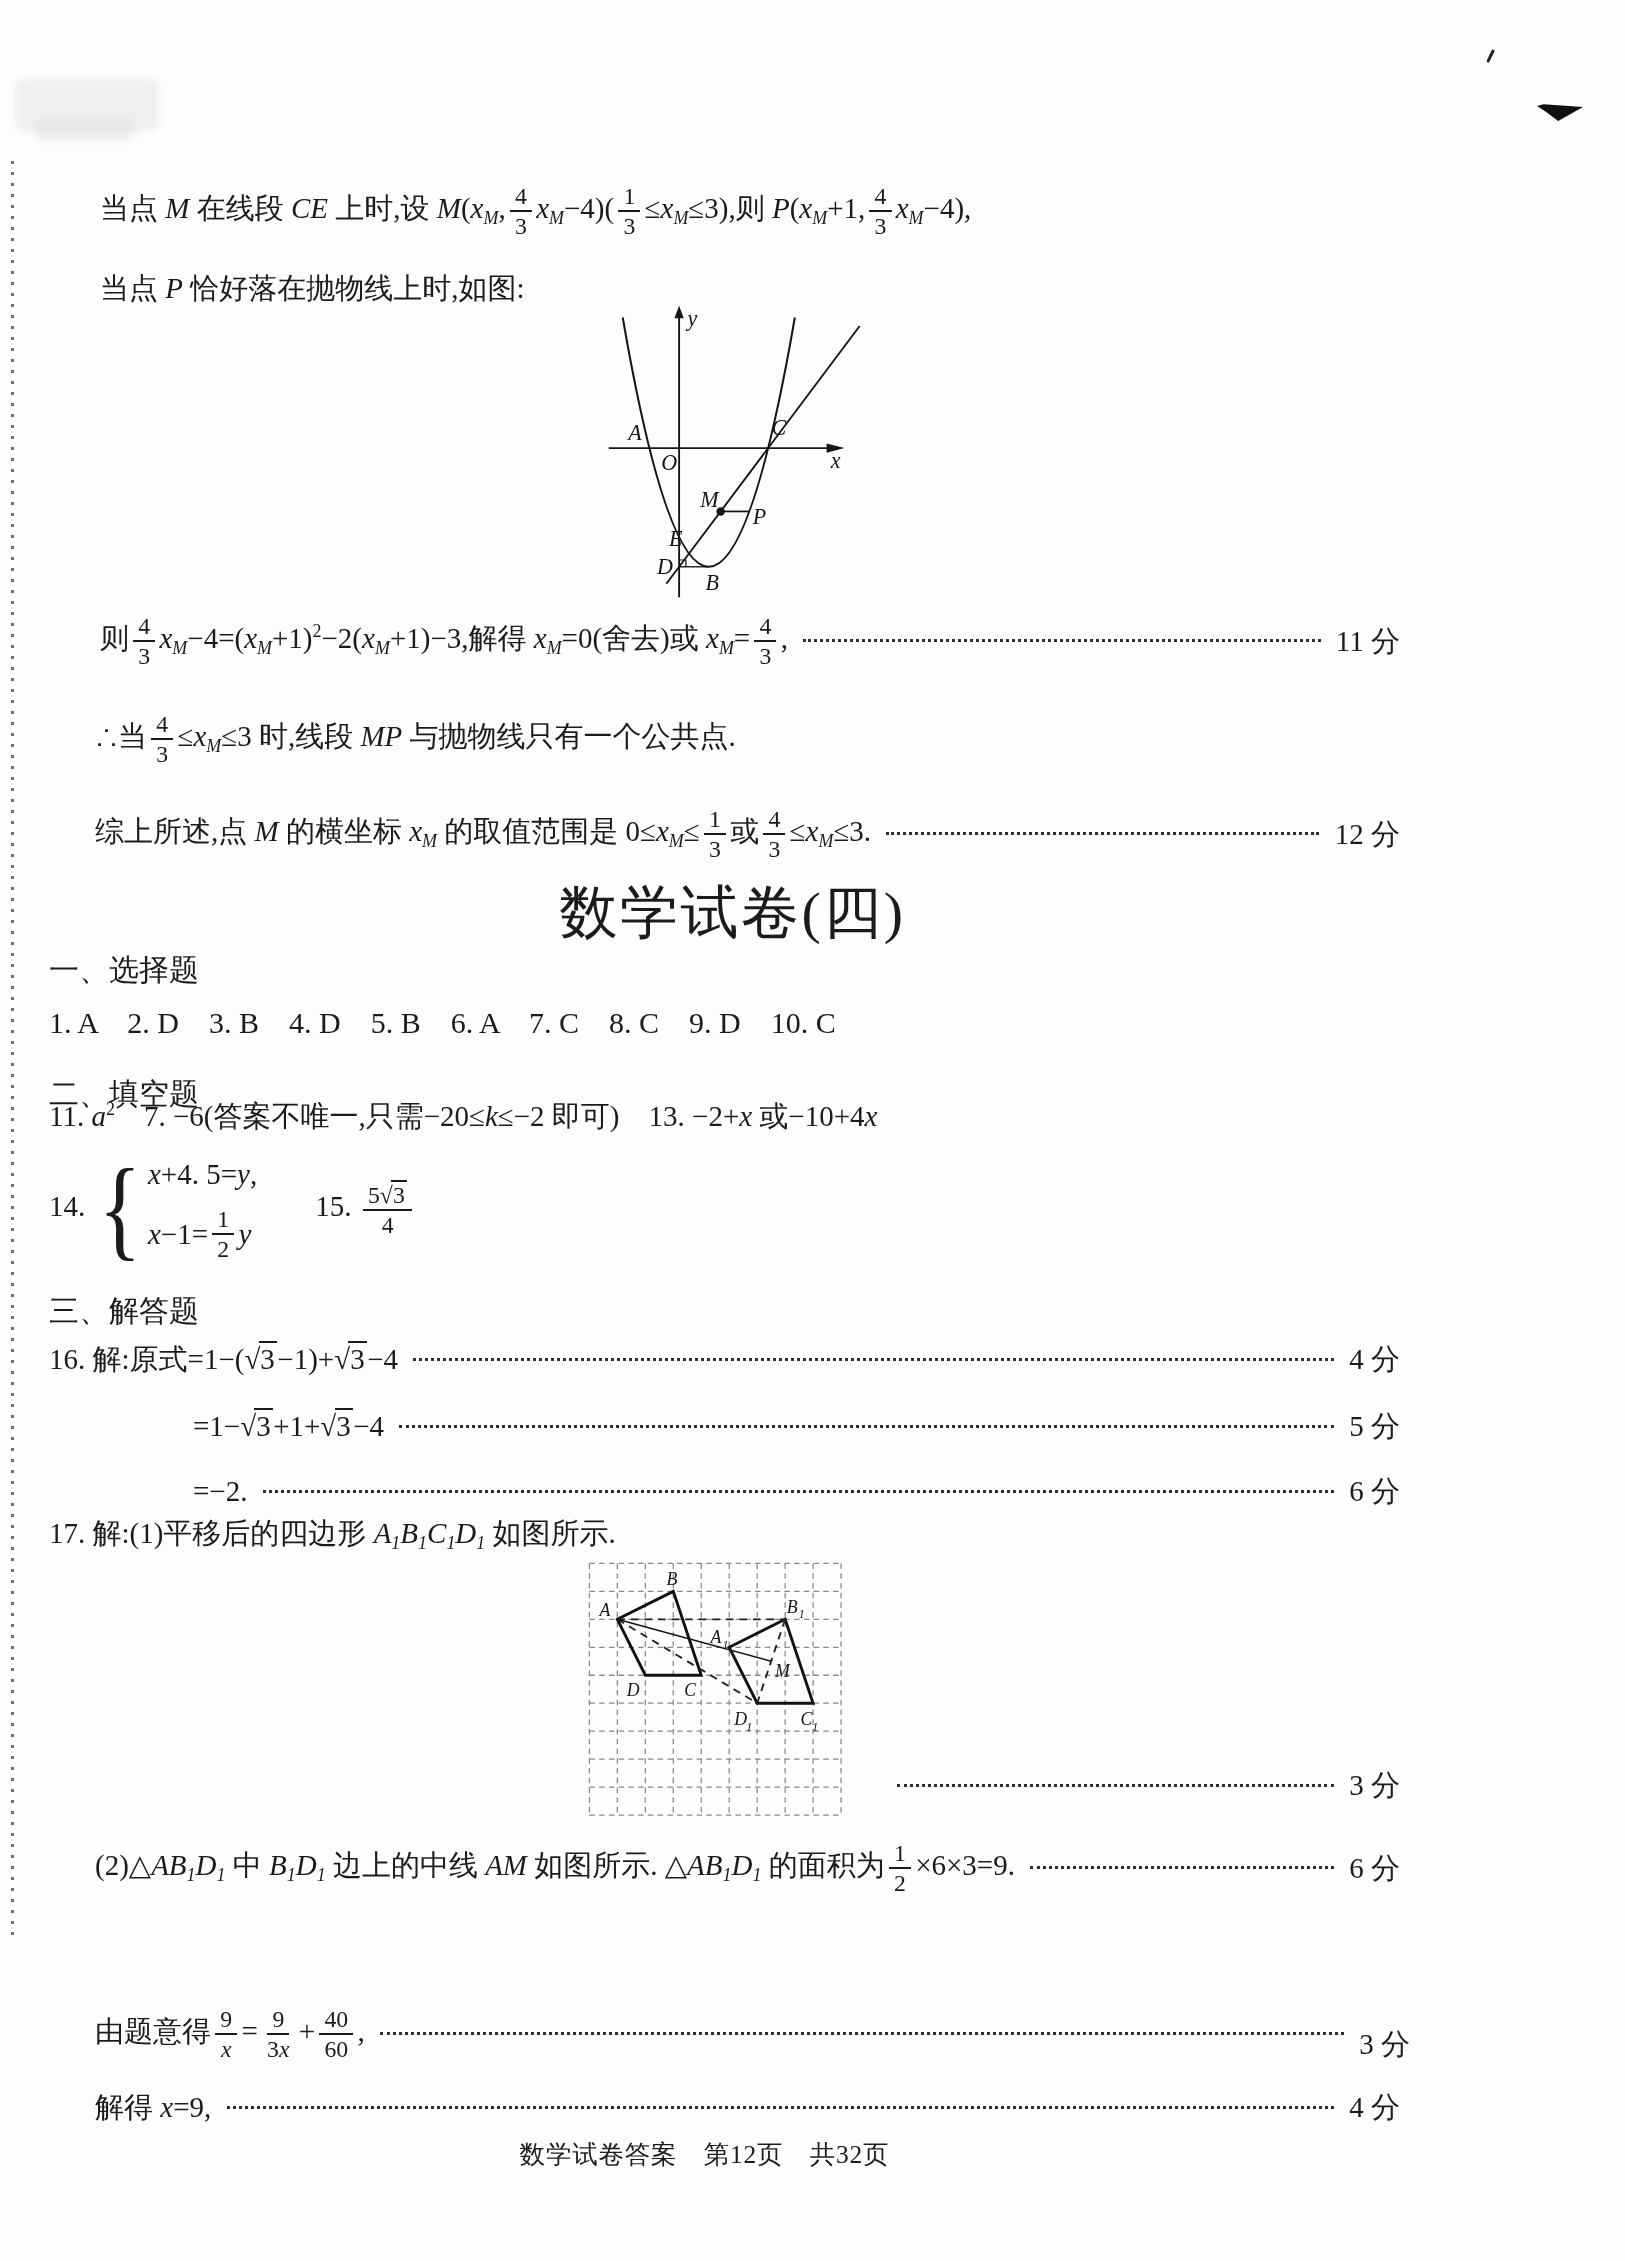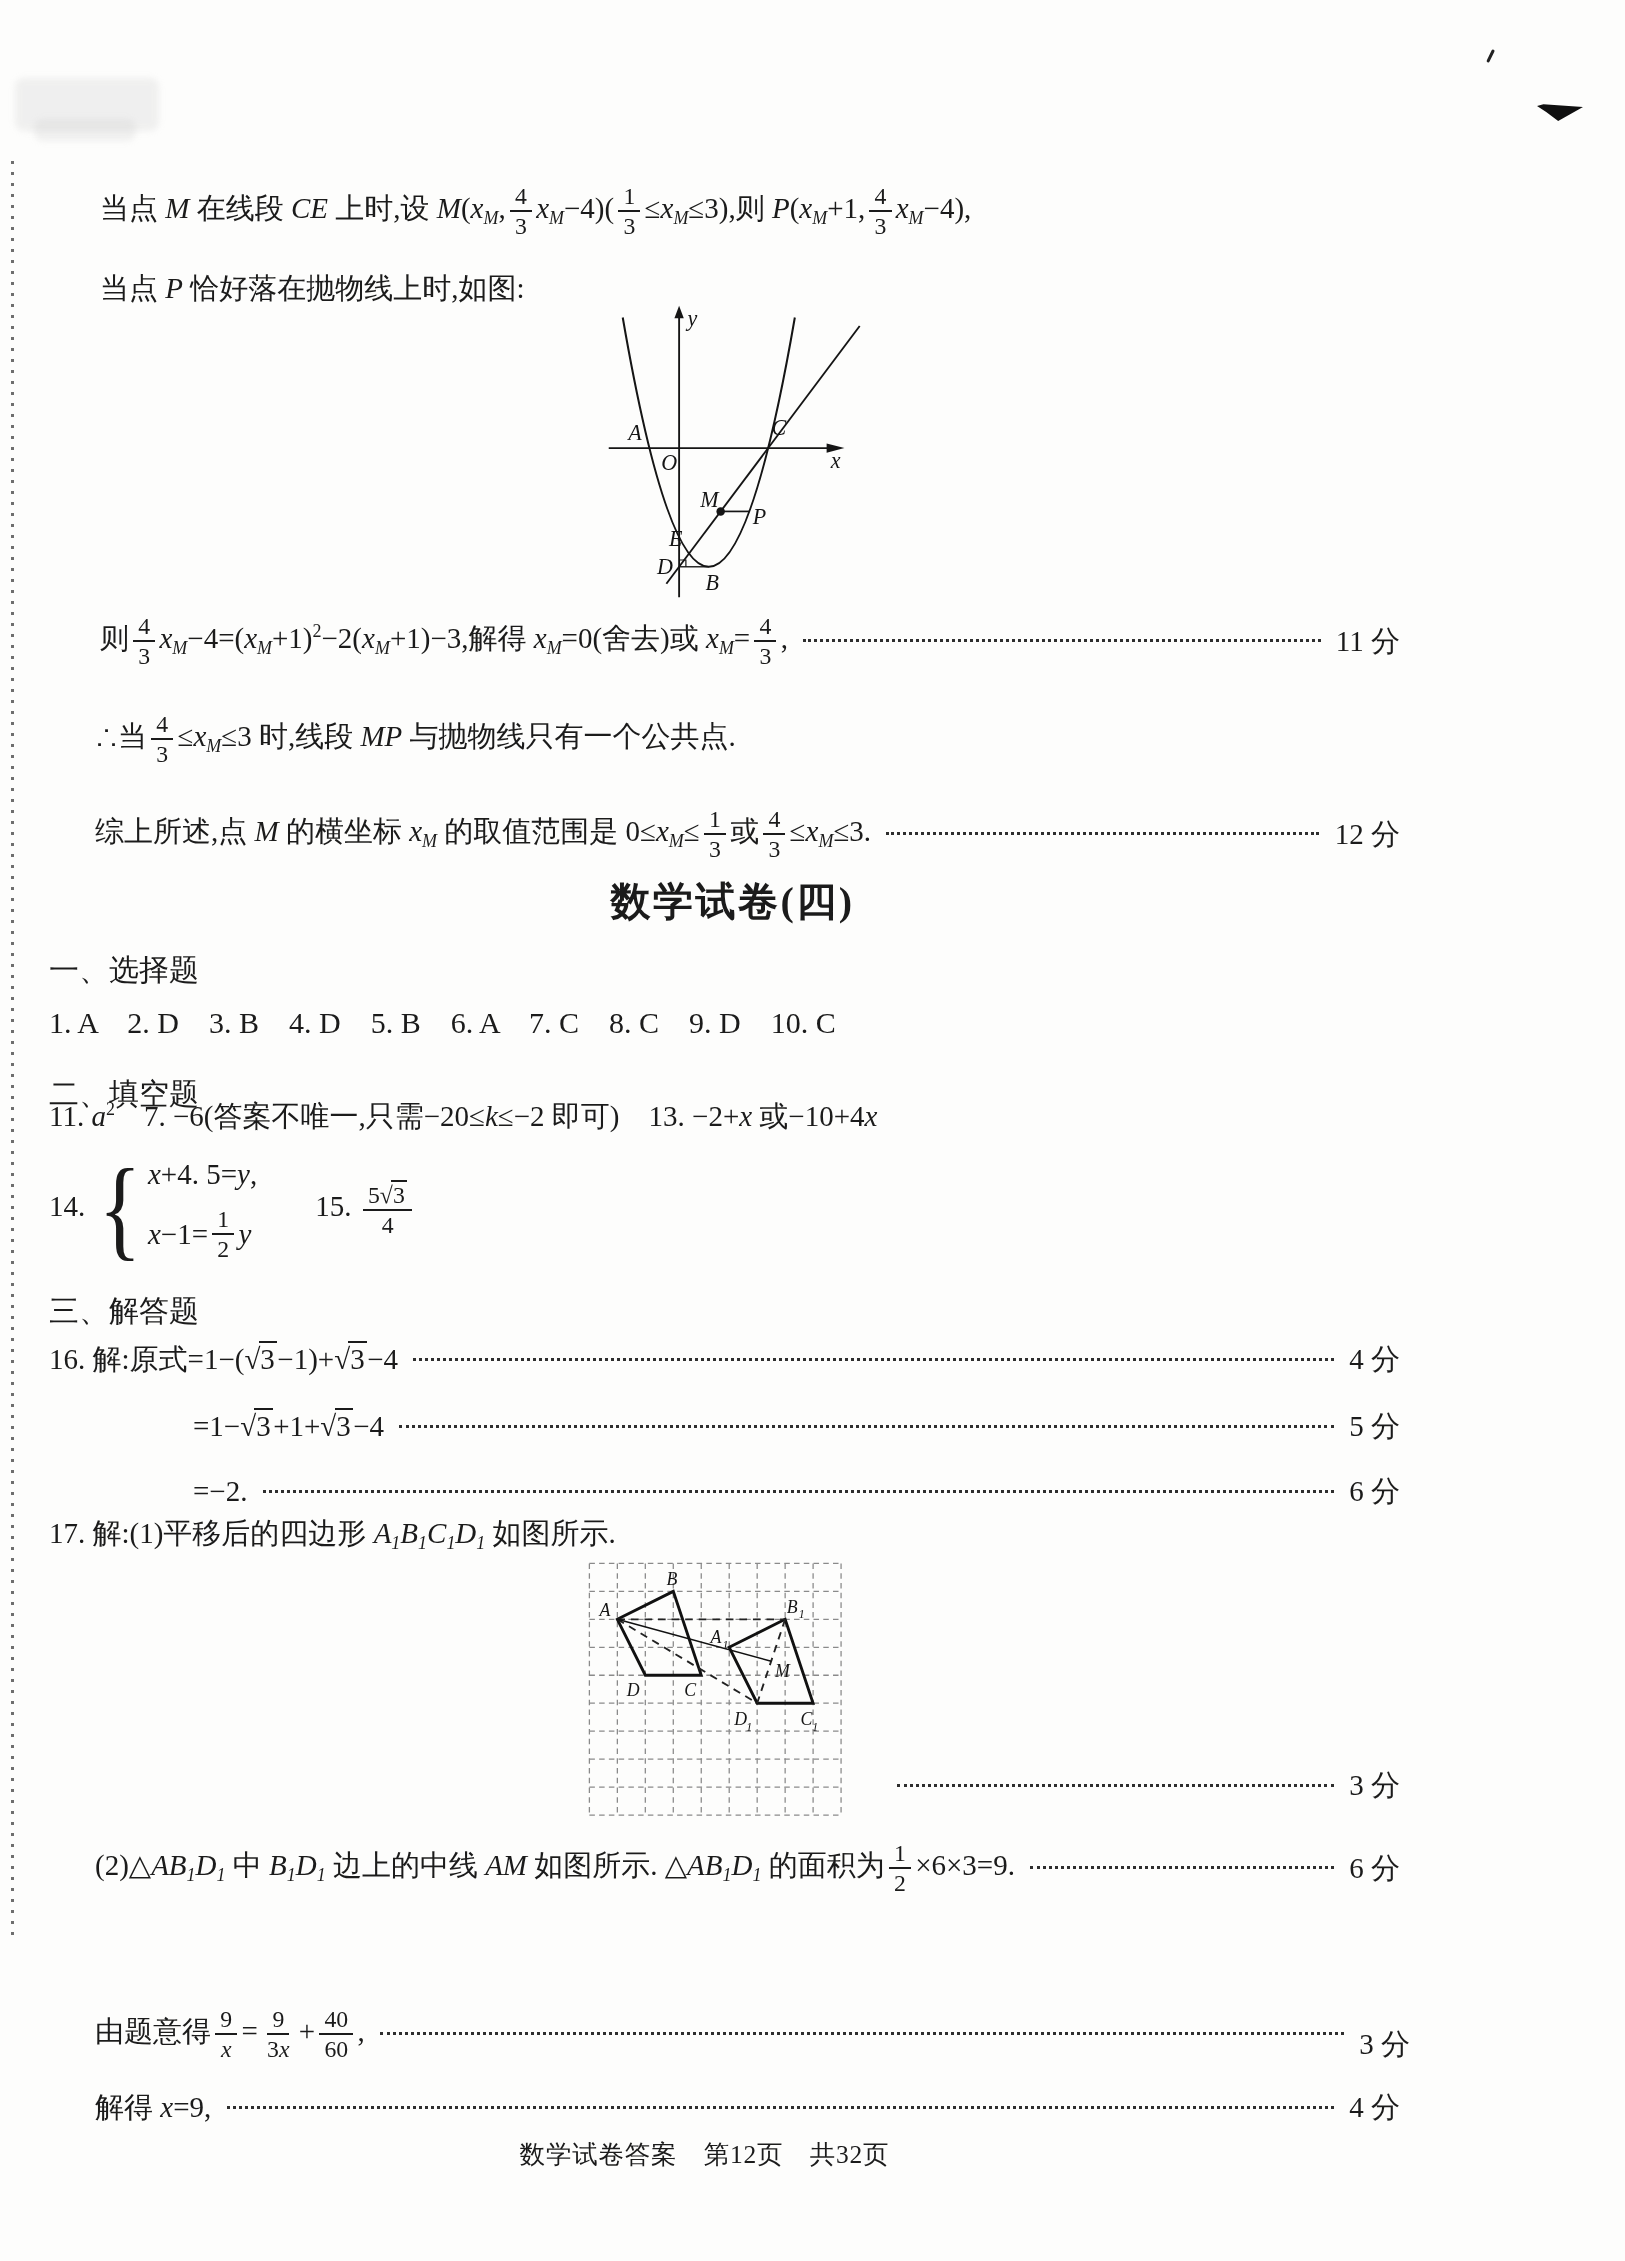--- a/index.html
+++ b/index.html
@@ -19,21 +19,21 @@
   .frac .num{padding:0 5.1px 0.8px;border-bottom:2px solid currentColor;font-size:.82em;white-space:pre;}
   .frac .den{padding:0.8px 5.1px 0;font-size:.82em;white-space:pre;}
   .rt{letter-spacing:-1.7px;}
   .rad{display:inline-block;border-top:2px solid currentColor;line-height:1.12;padding:0 2.5px 0 1.7px;}
   .leader{flex:1 1 auto;height:0;border-bottom:3.4px dotted #2e2e2e;margin:0 15.3px;align-self:center;}
   .cases{display:inline-flex;align-items:center;vertical-align:middle;}
   .brace{font-size:112px;font-weight:300;line-height:.85;transform:scaleX(.8);margin-right:1.7px;}
   .ccol{display:inline-flex;flex-direction:column;gap:13.6px;}
   .crow{display:flex;align-items:center;white-space:pre;}
   .crow span{white-space:pre;}
-  .title{font-size:40px;font-weight:700;text-align:center;letter-spacing:2.5px;}
+  .title{font-size:58px;font-weight:400;text-align:center;letter-spacing:2.5px;}
   .plain{font-size:30px;white-space:pre;}
   .footer{font-size:25.5px;text-align:center;letter-spacing:0.8px;}
   .marginline{width:2.5px;background:repeating-linear-gradient(to bottom,#4a4a4a 0 3px,transparent 3px 11px);opacity:.8;}
   .smudge{background:#c9c9c9;opacity:.25;filter:blur(3.4px);border-radius:8.5px;}
   .tickmark{width:3.4px;height:14.4px;background:#222;transform:rotate(26deg);border-radius:1.7px;}
   .flagmark{width:46px;height:24px;background:#101010;clip-path:polygon(0 38%,14% 30%,100% 42%,46% 100%,20% 62%);}
   svg text.flab{font-family:"Liberation Serif","DejaVu Serif",serif;font-style:italic;fill:#151515;}
 </style>
 </head>
 <body>

